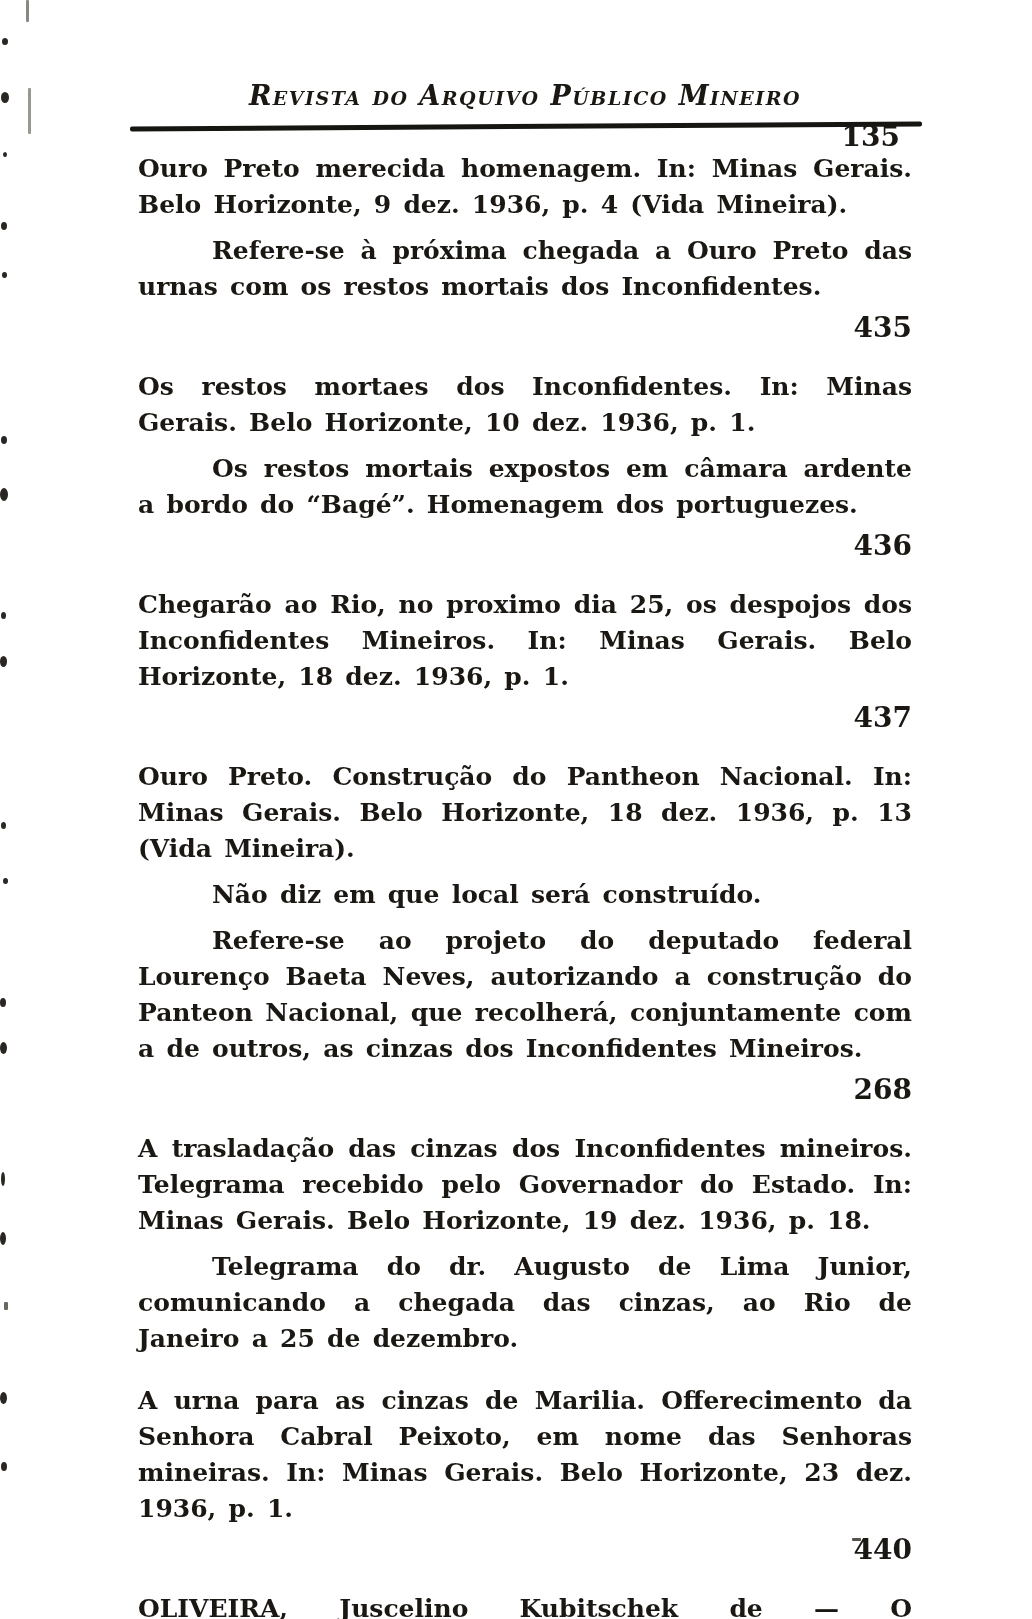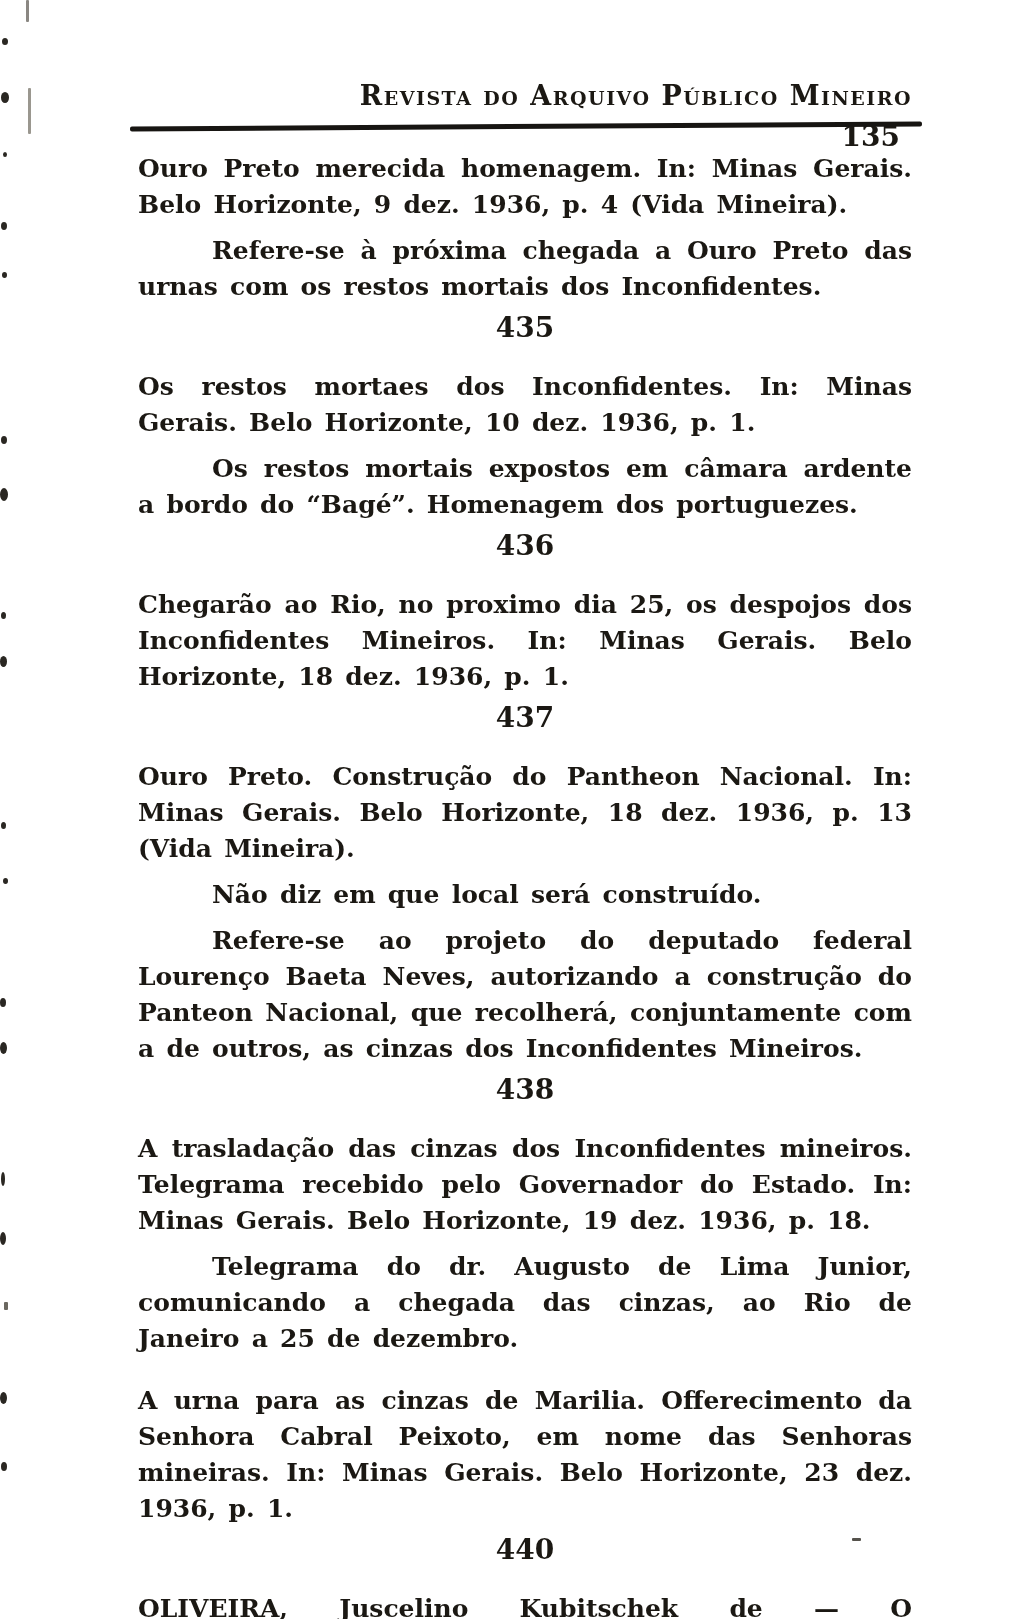--- a/index.html
+++ b/index.html
@@ -24,26 +24,27 @@
   }
   
   .page-header {
     position: relative;
     height: 34px;
   }
   .journal-title {
     position: absolute;
     left: 0;
     right: 0;
-    text-align: right;
+    text-align: center;
     font-variant: small-caps;
     font-weight: 700;
     font-size: 27px;
     letter-spacing: 1.5px;
     white-space: nowrap;
+    font-style: italic;
   }
   .page-number {
     position: absolute;
     right: 12px;
     top: 0;
     font-weight: 700;
     font-size: 28px;
     margin-top: 40px;
   }
   .header-rule {
@@ -70,21 +71,21 @@
     line-height: 36px;
     text-align: justify;
     word-spacing: 0.14em;
   }
   .note {
     margin-top: 10px;
     text-indent: 74px;
   }
   .entry-number {
     margin: 8px 0 0 0;
-    text-align: center;
+    text-align: right;
     font-size: 28px;
     font-weight: 700;
     line-height: 30px;
   }
   
   .artifacts span {
     position: absolute;
     background: #2a2722;
     border-radius: 50%;
   }
@@ -144,21 +145,21 @@
 
     <article class="entry">
       <p class="citation">Chegarão ao Rio, no proximo dia 25, os despojos dos Inconfidentes Mineiros.  In: Minas Gerais.  Belo Horizonte, 18 dez. 1936, p. 1.</p>
       <p class="entry-number">437</p>
     </article>
 
     <article class="entry">
       <p class="citation">Ouro Preto.  Construção do Pantheon Nacional.  In: Minas Gerais.  Belo Horizonte, 18 dez. 1936, p. 13 (Vida Mineira).</p>
       <p class="note">Não diz em que local será construído.</p>
       <p class="note">Refere-se ao projeto do deputado federal Lourenço Baeta Neves, autorizando a construção do Panteon Nacional, que recolherá, conjuntamente com a de outros, as cinzas dos Inconfidentes Mineiros.</p>
-      <p class="entry-number">438</p>
+      <p class="entry-number">268</p>
     </article>
 
     <article class="entry">
       <p class="citation">A trasladação das cinzas dos Inconfidentes mineiros.  Telegrama recebido pelo Governador do Estado.  In: Minas Gerais.  Belo Horizonte, 19 dez. 1936, p. 18.</p>
       <p class="note">Telegrama do dr. Augusto de Lima Junior, comunicando a chegada das cinzas, ao Rio de Janeiro a 25 de dezembro.</p>
     </article>
 
     <article class="entry">
       <p class="citation">A urna para as cinzas de Marilia.  Offerecimento da Senhora Cabral Peixoto, em nome das Senhoras mineiras.  In: Minas Gerais.  Belo Horizonte, 23 dez. 1936, p. 1.</p>
       <p class="entry-number">440</p>

